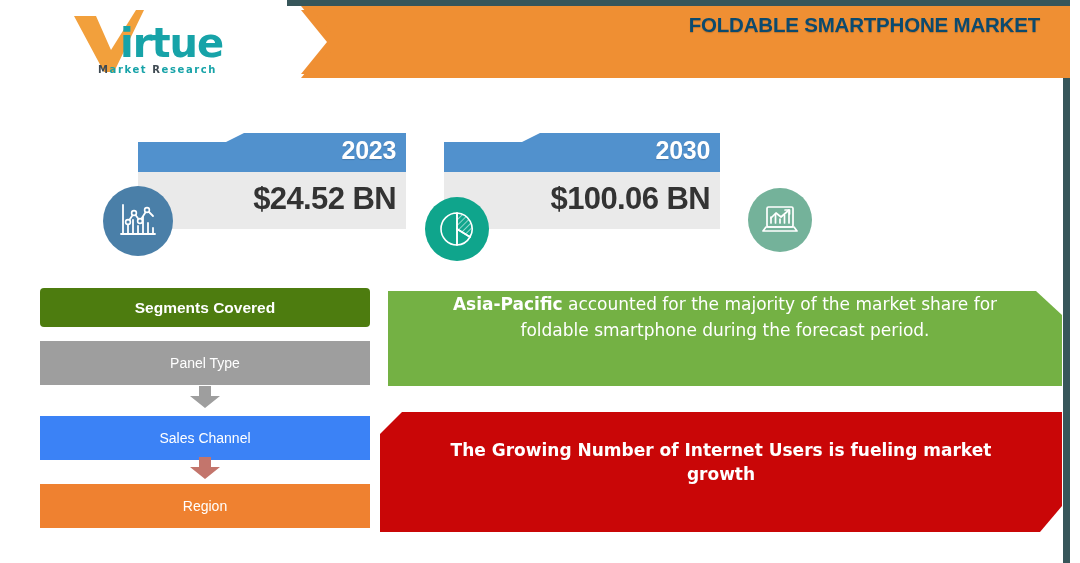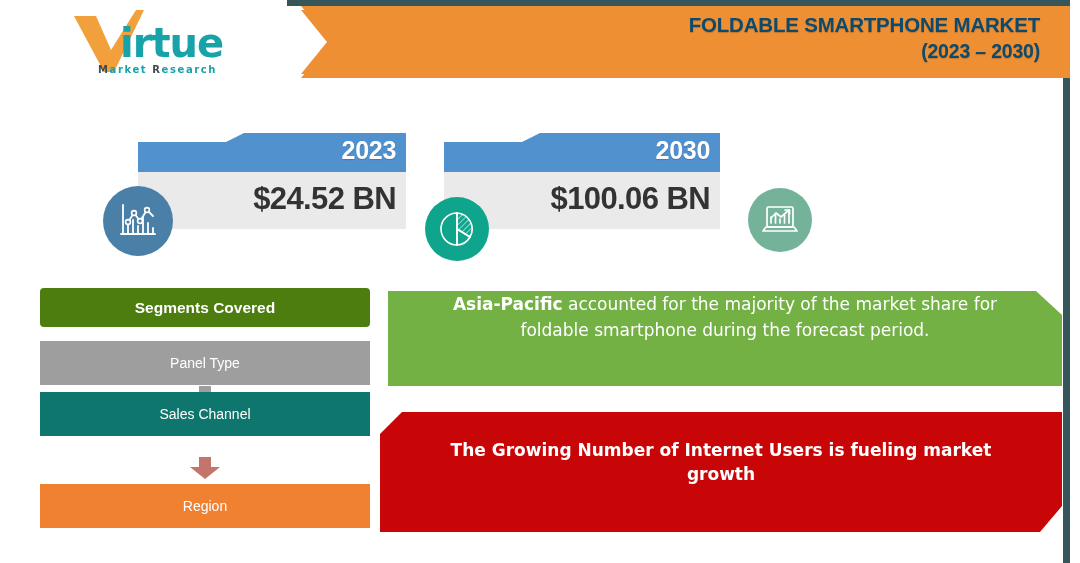--- a/index.html
+++ b/index.html
@@ -137,21 +137,20 @@
 
   <div class="header-band"></div>
   <div class="header-chevron">
     <svg width="60" height="72" viewBox="0 0 60 72">
       <path d="M0 0 L14 0 L44 36 L14 72 L0 72 Z" fill="#ffffff"></path>
       <path d="M14 4 L26 4 L52 36 L26 68 L14 68 L40 36 Z" fill="#ef8f33"></path>
     </svg>
   </div>
   <div class="header-title">
     <div>FOLDABLE SMARTPHONE MARKET</div>
-    <div class="line2">(2023 – 2030)</div>
   </div>
 
   <div class="card" style="left:138px; top:133px; width:268px; height:110px;">
     <div class="card-tab">
       <svg width="268" height="40" viewBox="0 0 268 40">
         <path d="M0 9 L88 9 L106 0 L268 0 L268 40 L0 40 Z" fill="#5191cd"></path>
       </svg>
     </div>
     <div class="card-tab-label">2023</div>
     <div class="card-body" style="left:0; top:39px; width:268px; height:57px;"></div>
@@ -222,21 +221,21 @@
 
   <div class="seg-bar" style="top:341px; background:#9e9e9e;">
     <span>Panel Type</span>
   </div>
   <div class="seg-arrow" style="top:386px;">
     <svg width="30" height="22" viewBox="0 0 30 22">
       <path d="M9 0 L21 0 L21 10 L30 10 L15 22 L0 10 L9 10 Z" fill="#9e9e9e"></path>
     </svg>
   </div>
 
-  <div class="seg-bar" style="top:392px; background:#0f766e;">
+  <div class="seg-bar" style="top:416px; background:#3b82f6;">
     <span>Sales Channel</span>
   </div>
   <div class="seg-arrow" style="top:457px;">
     <svg width="30" height="22" viewBox="0 0 30 22">
       <path d="M9 0 L21 0 L21 10 L30 10 L15 22 L0 10 L9 10 Z" fill="#c3756c"></path>
     </svg>
   </div>
 
   <div class="seg-bar" style="top:484px; background:#ef8130;">
     <span>Region</span>

